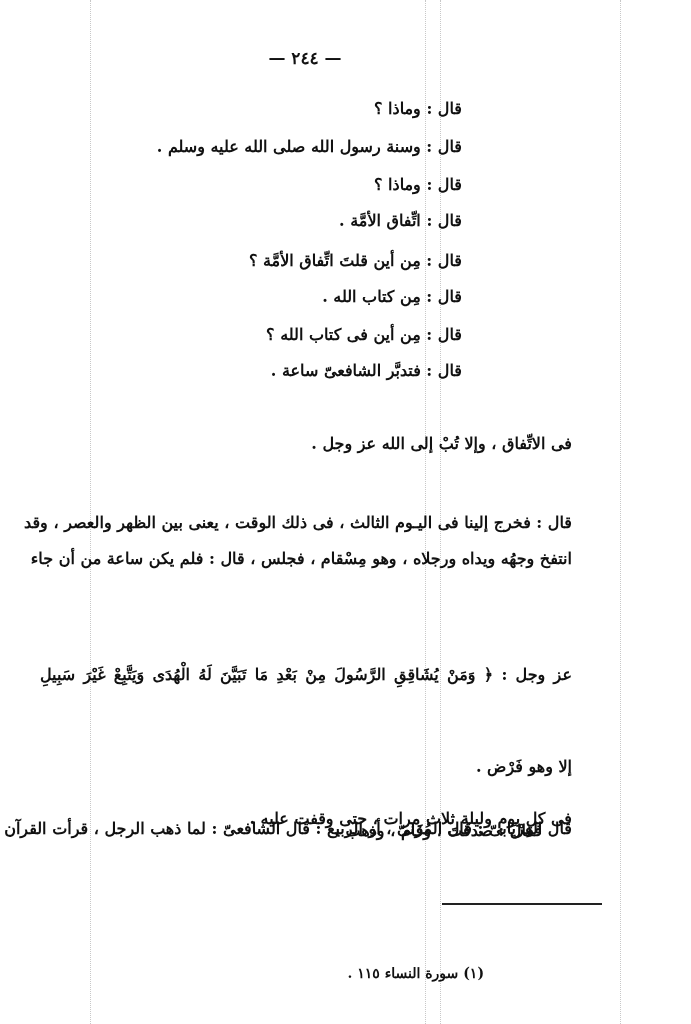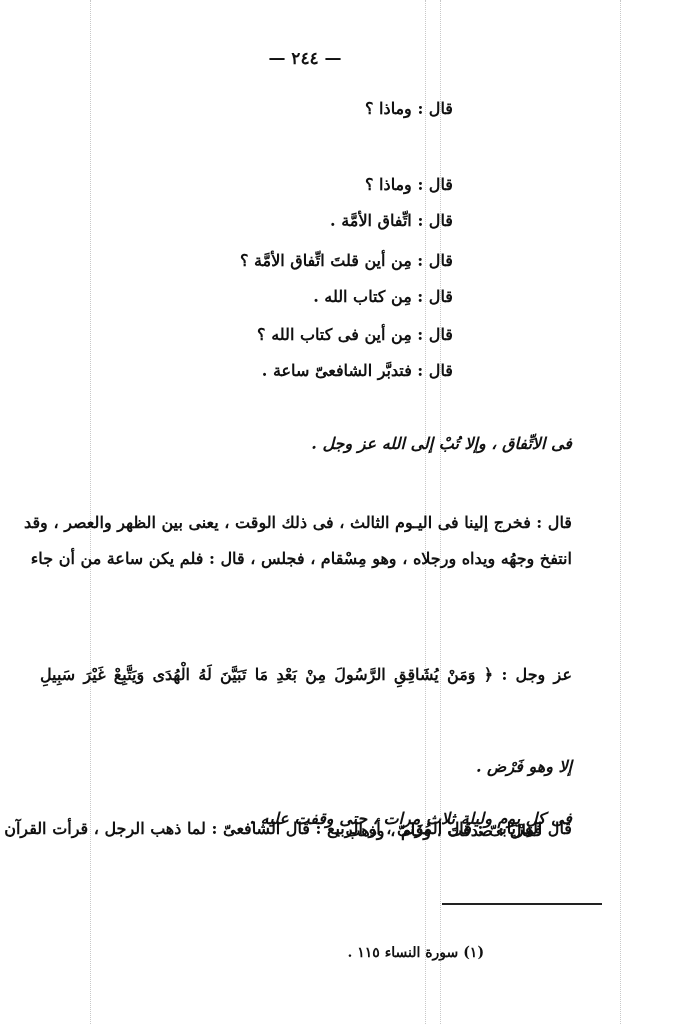--- a/index.html
+++ b/index.html
@@ -10,39 +10,40 @@
   .page { position: absolute; left: 0; top: 0; width: 612px; height: 1024px; }
   .noise-line { position: absolute; top: 0; bottom: 0; width: 0; border-left: 1px dotted #c8c8c8; }
   .page-number {
     position: absolute; top: 48px; left: 260px; width: 90px; text-align: center;
     font-size: 17px; font-weight: bold; letter-spacing: 1px;
   }
   .line {
     position: absolute; direction: rtl; white-space: nowrap;
     font-size: 16px; font-weight: bold; line-height: 22px;
   }
-  .short { right: 159px; }
+  .short { right: 150px; }
   .full { right: 40px; left: 40px; text-align: justify; text-align-last: justify; }
   .indent { right: 70px; }
-  .last { right: 40px; font-style: italic; }
+  .last { right: 40px; }
   .footnote-rule { position: absolute; left: 442px; top: 903px; width: 160px; height: 2px; background: #222; }
-  .footnote { position: absolute; right: 128px; top: 944px; direction: rtl; font-size: 14px; font-weight: bold; white-space: nowrap; margin-left: 28px; }
+  .footnote { position: absolute; right: 128px; top: 965px; direction: rtl; font-size: 14px; font-weight: bold; white-space: nowrap; margin-left: 28px; }
 </style>
 </head>
 <body>
 
 <div class="page">
   <div class="noise-line" style="left:425px"></div>
   <div class="noise-line" style="left:440px"></div>
   <div class="noise-line" style="left:620px"></div>
   <div class="noise-line" style="left:90px"></div>
 
   <div class="page-number">— ٢٤٤ —</div>
 
   <div class="line short" style="top:98px">قال : وماذا ؟</div>
+  <div class="line short" style="top:136px">قال : وسنة رسول الله صلى الله عليه وسلم .</div>
   <div class="line short" style="top:174px">قال : وماذا ؟</div>
   <div class="line short" style="top:210px">قال : اتِّفاق الأمَّة .</div>
   <div class="line short" style="top:250px">قال : مِن أين قلتَ اتِّفاق الأمَّة ؟</div>
   <div class="line short" style="top:286px">قال : مِن كتاب الله .</div>
   <div class="line short" style="top:324px">قال : مِن أين فى كتاب الله ؟</div>
   <div class="line short" style="top:360px">قال : فتدبَّر الشافعىّ ساعة .</div>
 
   <div class="line last" style="top:433px">فى الاتِّفاق ، وإلا تُبْ إلى الله عز وجل .</div>
   <div class="line full" style="top:512px">قال : فخرج إلينا فى اليـوم الثالث ، فى ذلك الوقت ، يعنى بين الظهر والعصر ، وقد</div>
   <div class="line full" style="top:548px">انتفخ وجهُه ويداه ورجلاه ، وهو مِسْقام ، فجلس ، قال : فلم يكن ساعة من أن جاء</div>

